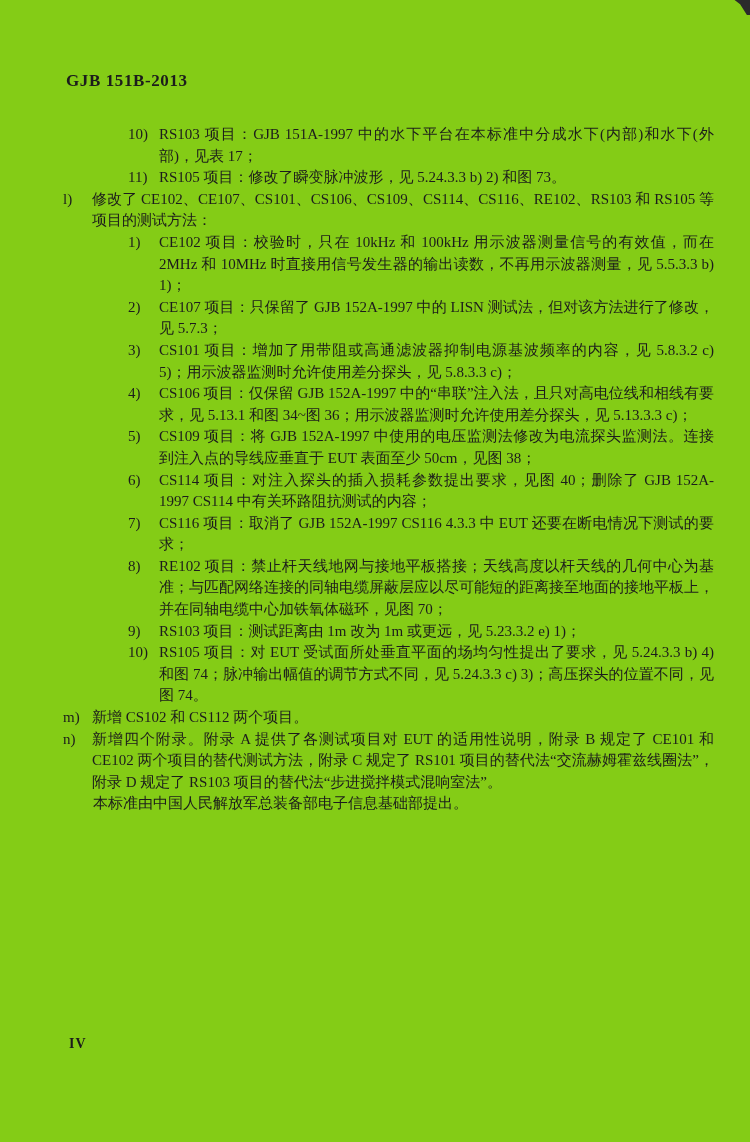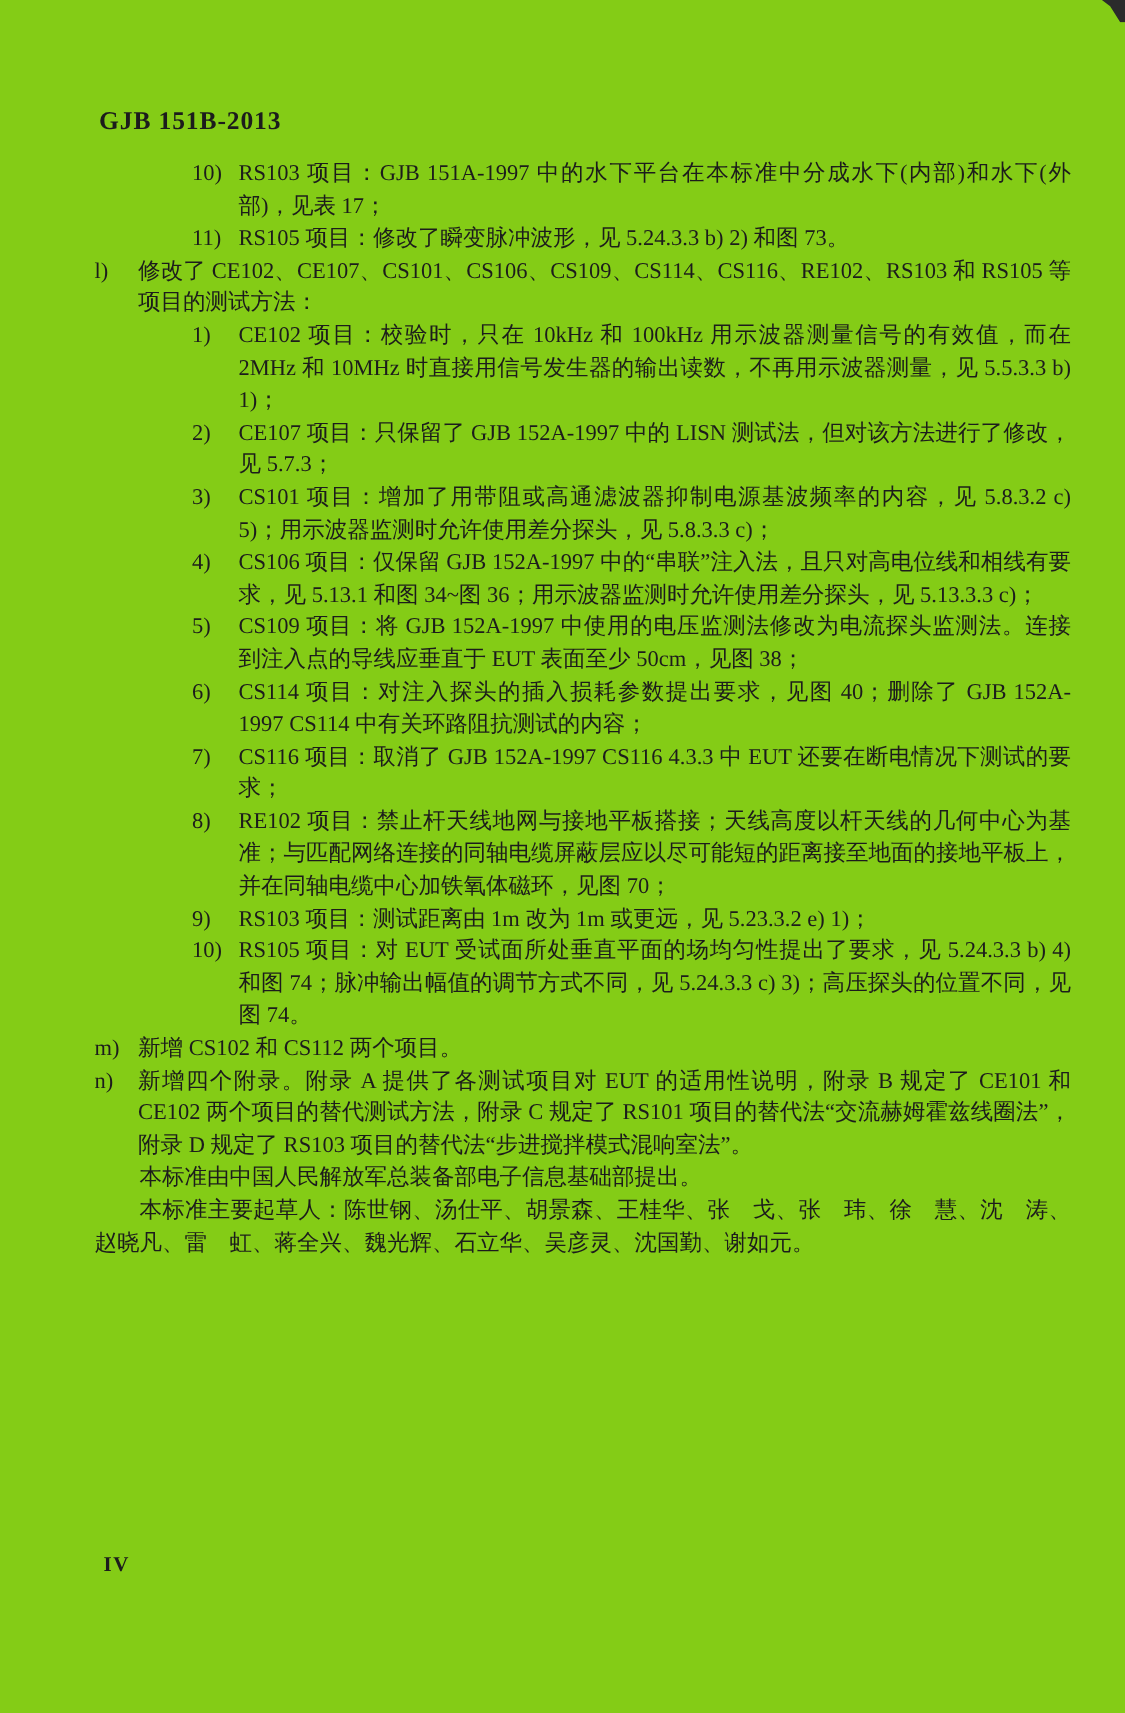--- a/index.html
+++ b/index.html
@@ -11,21 +11,21 @@
   .header{
     position:absolute;top:71px;left:66px;
     font-size:17px;font-weight:bold;letter-spacing:0.6px;
   }
   .corner-mark{
     position:absolute;top:0;right:0;width:22px;height:15px;
     background:#2b2b2b;
     clip-path:polygon(100% 0,30% 0,55% 28%,86% 100%,100% 100%);
   }
   .content{
-    position:absolute;top:106px;left:63px;width:651px;
+    position:absolute;top:124px;left:63px;width:651px;
     font-size:15px;line-height:21.6px;
   }
   .row{display:flex;}
   .row .mk{flex:0 0 auto;white-space:nowrap;}
   .l1 .mk{min-width:29px;}
   .l2{margin-left:65px;}
   .l2 .mk{min-width:31px;}
   .row .tx{flex:1 1 auto;text-align:justify;}
   p.para{margin:0;text-indent:30px;text-align:justify;}
   .footer{
@@ -102,19 +102,18 @@
     <div class="row l1">
       <span class="mk">m)</span>
       <span class="tx">新增 CS102 和 CS112 两个项目。</span>
     </div>
     <div class="row l1">
       <span class="mk">n)</span>
       <span class="tx">新增四个附录。附录 A 提供了各测试项目对 EUT 的适用性说明，附录 B 规定了 CE101 和 CE102 两个项目的替代测试方法，附录 C 规定了 RS101 项目的替代法“交流赫姆霍兹线圈法”，附录 D 规定了 RS103 项目的替代法“步进搅拌模式混响室法”。</span>
     </div>
 
     <p class="para">本标准由中国人民解放军总装备部电子信息基础部提出。</p>
-    <p class="para">本标准主要起草人：陈世钢、汤仕平、胡景森、王桂华、张　戈、张　玮、徐　慧、沈　涛、赵晓凡、雷　虹、蒋全兴、魏光辉、石立华、吴彦灵、沈国勤、谢如元。</p>
 
   </div>
 
   <div class="footer">IV</div>
 
 </div>
 
 </body></html>

